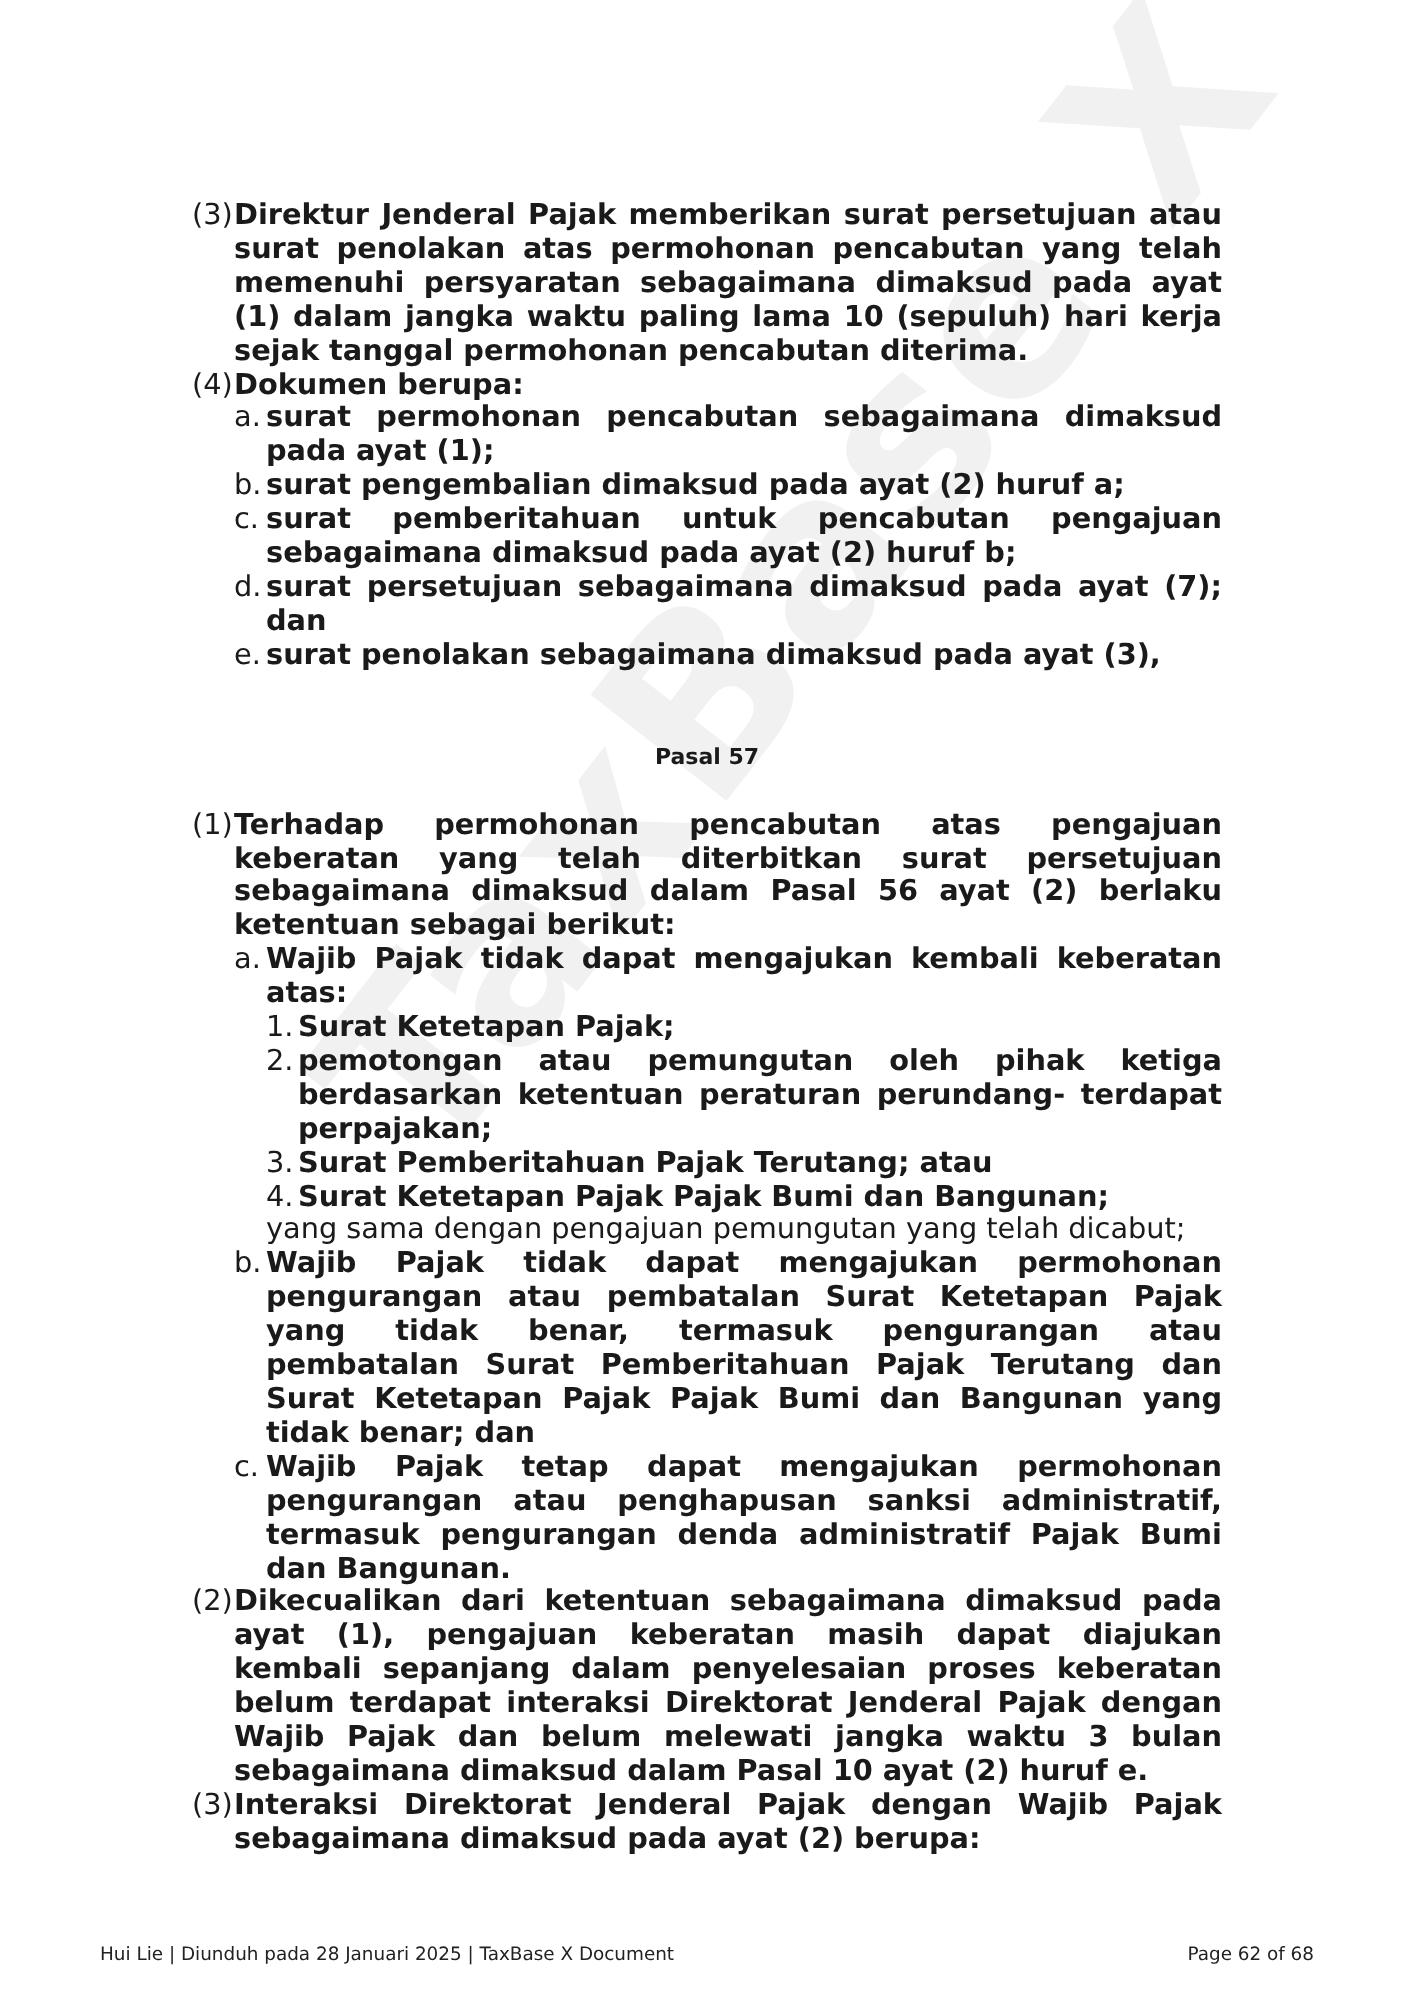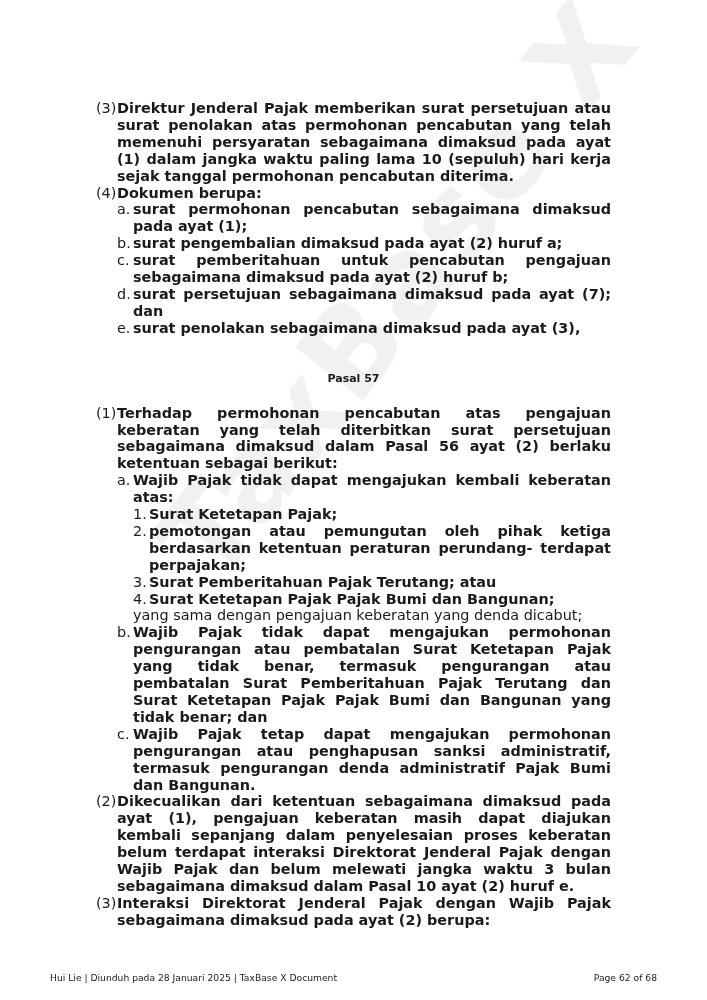--- a/index.html
+++ b/index.html
@@ -98,21 +98,21 @@
     <span class="txt">pemotongan atau pemungutan oleh pihak ketiga berdasarkan ketentuan peraturan perundang- terdapat perpajakan;</span>
   </div>
   <div class="item lvl3">
     <span class="num num-angka">3.</span>
     <span class="txt">Surat Pemberitahuan Pajak Terutang; atau</span>
   </div>
   <div class="item lvl3">
     <span class="num num-angka">4.</span>
     <span class="txt">Surat Ketetapan Pajak Pajak Bumi dan Bangunan;</span>
   </div>
-  <div class="cont3">yang sama dengan pengajuan keberatan yang denda dicabut;</div>
+  <div class="cont3">yang sama dengan pengajuan pemungutan yang telah dicabut;</div>
 
   <div class="item lvl2">
     <span class="num num-huruf">b.</span>
     <span class="txt">Wajib Pajak tidak dapat mengajukan permohonan pengurangan atau pembatalan Surat Ketetapan Pajak yang tidak benar, termasuk pengurangan atau pembatalan Surat Pemberitahuan Pajak Terutang dan Surat Ketetapan Pajak Pajak Bumi dan Bangunan yang tidak benar; dan</span>
   </div>
   <div class="item lvl2">
     <span class="num num-huruf">c.</span>
     <span class="txt">Wajib Pajak tetap dapat mengajukan permohonan pengurangan atau penghapusan sanksi administratif, termasuk pengurangan denda administratif Pajak Bumi dan Bangunan.</span>
   </div>
 

